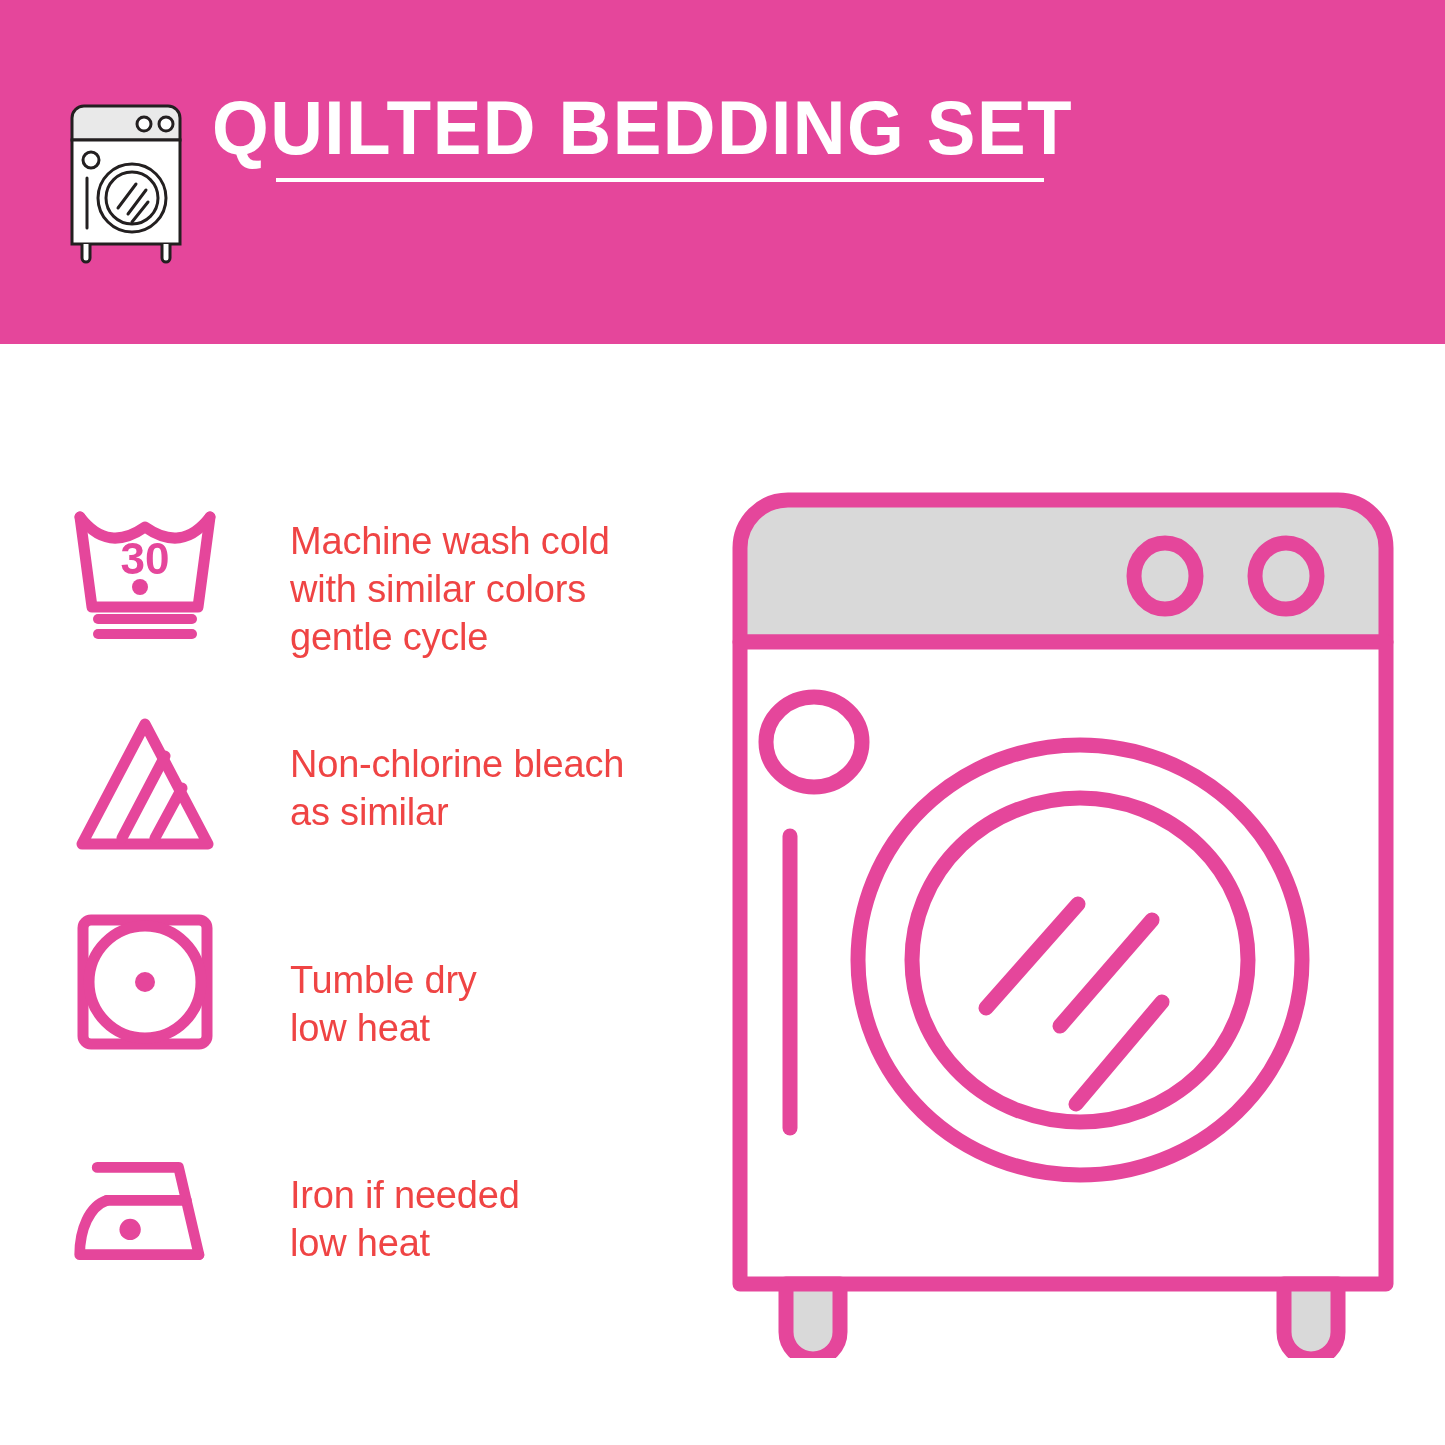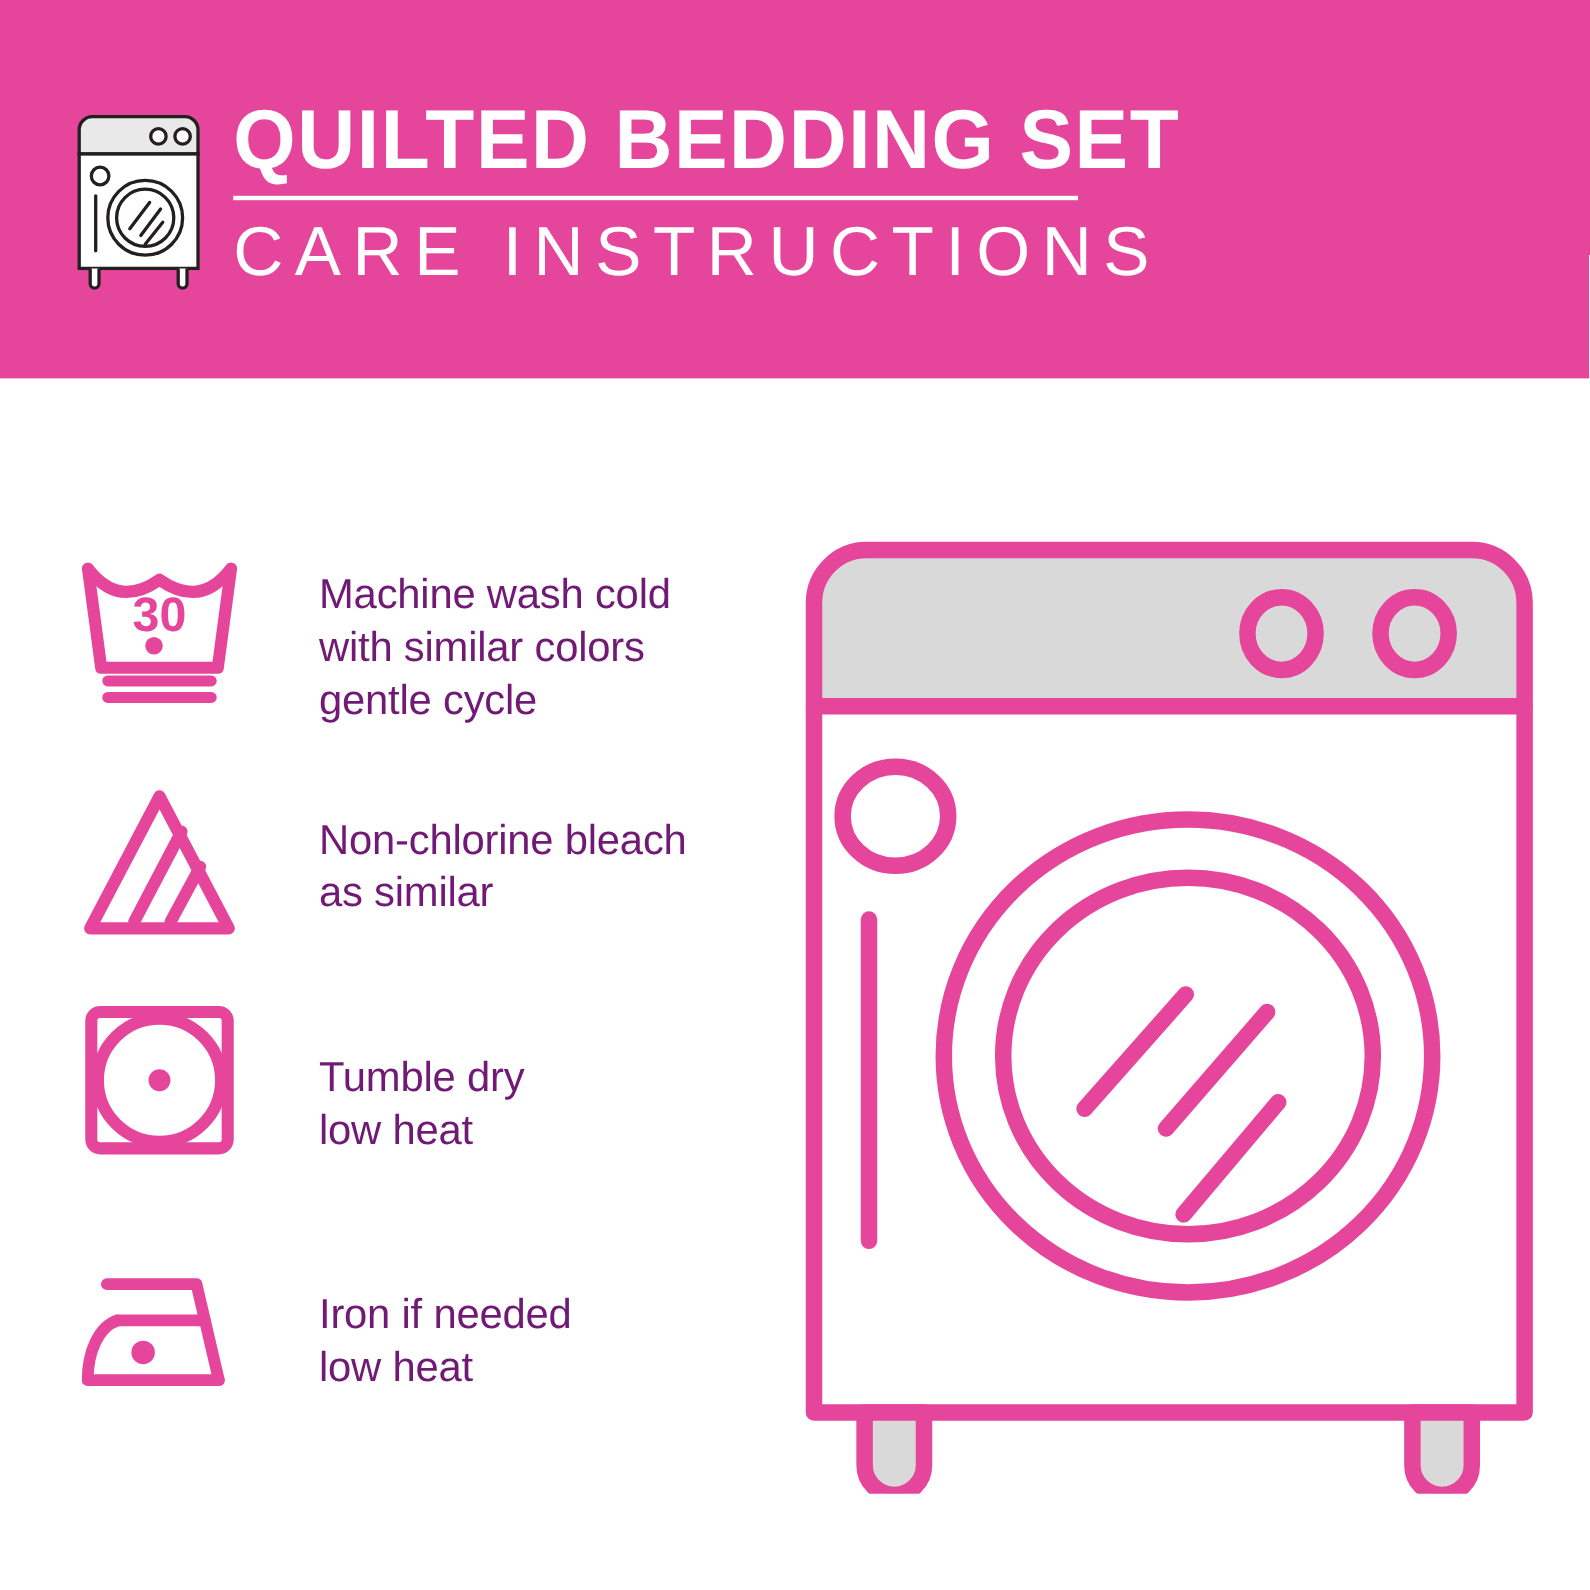--- a/index.html
+++ b/index.html
@@ -37,21 +37,21 @@
   .header-icon {
     width: 128px;
     height: 168px;
     flex: 0 0 auto;
     margin-top: 10px;
   }
   .header-text {
     margin-left: 22px;
     display: flex;
     flex-direction: column;
-    align-items: flex-start;
+    align-items: center;
   }
   .title-main {
     color: #ffffff;
     font-family: "Liberation Sans Narrow", "Liberation Sans", sans-serif;
     font-weight: bold;
     font-size: 76px;
     line-height: 80px;
     letter-spacing: 1.5px;
     white-space: nowrap;
     transform: scaleX(0.96);
@@ -91,21 +91,21 @@
     flex: 0 0 auto;
     width: 160px;
     display: flex;
     justify-content: flex-start;
     align-items: flex-start;
   }
   .care-item .txt {
     font-family: "Liberation Sans", sans-serif;
     font-size: 38px;
     line-height: 48px;
-    color: #701a75;
+    color: #ef4444;
     letter-spacing: -0.2px;
     white-space: pre-line;
     padding-left: 60px;
   }
 
   .item-1 { top: 155px; }
   .item-2 { top: 366px; }
   .item-3 { top: 568px; align-items: flex-end; }
   .item-4 { top: 808px; align-items: center; }
   .item-1 .txt { padding-top: 18px; }
@@ -153,21 +153,20 @@
           <line x1="70" y1="124" x2="86" y2="104" stroke="#231f20" stroke-width="3" stroke-linecap="round"></line>
 
           <path d="M20 146 v14 a4 4 0 0 0 8 0 v-14" fill="#ffffff" stroke="#231f20" stroke-width="3"></path>
           <path d="M100 146 v14 a4 4 0 0 0 8 0 v-14" fill="#ffffff" stroke="#231f20" stroke-width="3"></path>
         </svg>
       </div>
 
       <div class="header-text">
         <div class="title-main">QUILTED BEDDING SET</div>
         <div class="title-rule"></div>
-        <div class="title-sub">CARE INSTRUCTIONS</div>
       </div>
 
     </div>
   </div>
 
   <div class="care-list">
 
     <div class="care-item item-1">
       <div class="sym">
         <svg width="150" height="140" viewBox="0 0 150 140" xmlns="http://www.w3.org/2000/svg">

